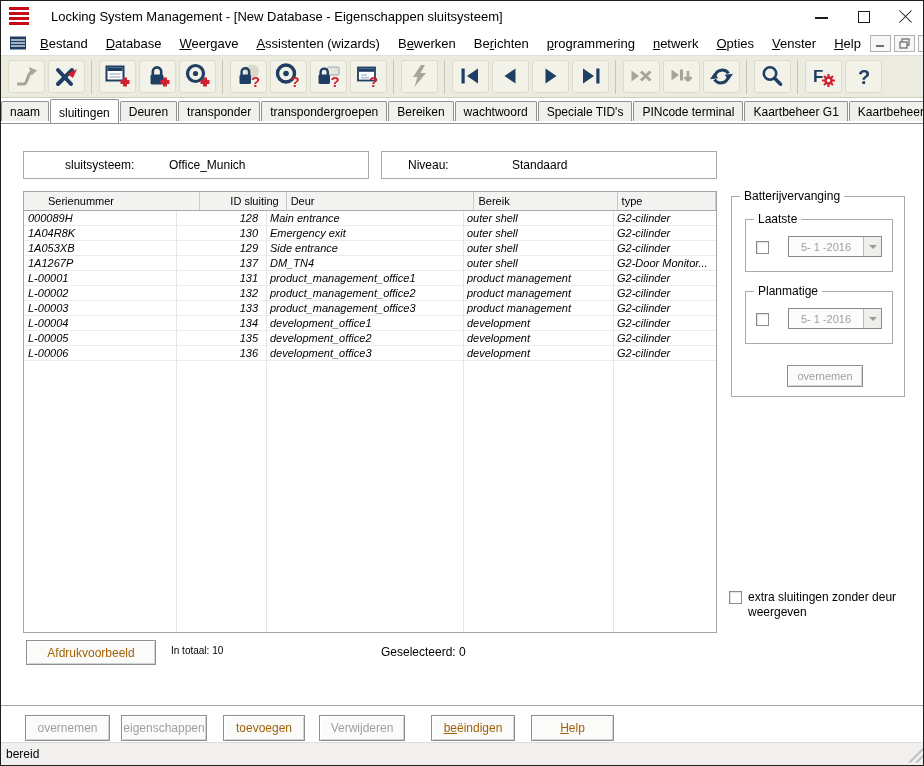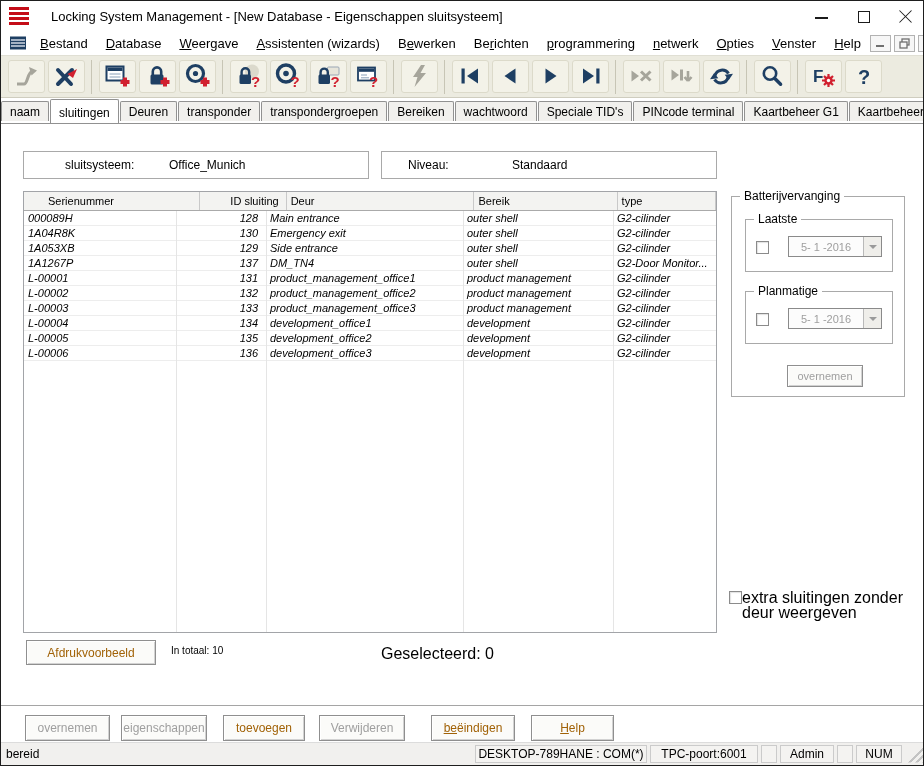--- a/index.html
+++ b/index.html
@@ -66,26 +66,26 @@
 
   .combo{position:absolute;left:42px;top:16px;width:94px;height:21px;box-sizing:border-box;border:1px solid #8a8a8a;background:#fcfcfc;display:flex;align-items:center;font-size:11px;color:#9e9e9e;}
   .combo .val{flex:1;text-align:center;}
   .combo .arrow{width:17px;align-self:stretch;background:#efeeea;border-left:1px solid #b9b9b9;display:flex;align-items:center;justify-content:center;}
   .combo .arrow i{width:0;height:0;border-left:4px solid transparent;border-right:4px solid transparent;border-top:4px solid #9a9a9a;}
 
   .btn{background:#fbfbf9;border:1px solid #8f8f8f;box-shadow:inset 1px 1px 0 #fff,inset -1px -1px 0 #d2d2d2;font-size:12px;display:flex;align-items:center;justify-content:center;box-sizing:border-box;color:#a16207;cursor:default;white-space:nowrap;}
   .btn.disabled{color:#9f9f9f;}
   #btn-battery-apply{position:absolute;left:55px;top:168px;width:76px;height:22px;font-size:11px;}
 
-  #extra{position:absolute;left:728px;top:466px;width:176px;display:flex;gap:0;font-size:16px;line-height:15px;}
+  #extra{position:absolute;left:728px;top:466px;width:176px;display:flex;gap:6px;font-size:12px;line-height:15px;}
   #extra .checkbox{margin-top:1px;}
 
   #print-btn{position:absolute;left:25px;top:516px;width:130px;height:25px;}
   #total{position:absolute;left:170px;top:521px;font-size:10px;}
-  #selected{position:absolute;left:380px;top:521px;font-size:16px;}
+  #selected{position:absolute;left:380px;top:521px;font-size:12px;}
 
   #hsep{position:absolute;left:0;right:0;top:581px;border-top:1px solid #a5a5a5;border-bottom:1px solid #fff;}
   .bottom-btn{position:absolute;top:591px;height:26px;}
 
   
   .statusbar{height:22px;flex:0 0 auto;background:#f1f0ee;border-top:1px solid #dcdcdc;display:flex;align-items:center;font-size:12px;}
   .sb-msg{padding-left:5px;flex:1;}
   .sb-panel{height:18px;border:1px solid #cbcbcb;margin-right:3px;display:flex;align-items:center;justify-content:center;box-sizing:border-box;white-space:nowrap;overflow:hidden;background:#f4f3f1;}
   .sb-grip{width:17px;height:17px;margin-left:1px;background:repeating-linear-gradient(135deg,transparent 0 3px,#c3c3c3 3px 5px);clip-path:polygon(100% 0,100% 100%,0 100%);}
 </style>
@@ -475,24 +475,16 @@
         <div class="btn bottom-btn" style="left: 222px; width: 82px;">toevoegen</div>
         <div class="btn bottom-btn disabled" style="left: 318px; width: 86px;">Verwijderen</div>
         <div class="btn bottom-btn" style="left: 430px; width: 84px;"><u>be</u>ëindigen</div>
         <div class="btn bottom-btn" style="left: 530px; width: 83px;"><u>H</u>elp</div>
       </div>
 
   </div>
 
   <div class="statusbar">
     <span class="sb-msg">bereid</span>
-    <span id="sb-panels" style="display:flex;align-items:center;">
-        <span class="sb-panel" style="width: 172px;">DESKTOP-789HANE : COM(*)</span>
-        <span class="sb-panel" style="width: 108px;">TPC-poort:6001</span>
-        <span class="sb-panel" style="width: 16px;"></span>
-        <span class="sb-panel" style="width: 54px;">Admin</span>
-        <span class="sb-panel" style="width: 16px;"></span>
-        <span class="sb-panel" style="width: 46px;">NUM</span>
-      </span>
     <span class="sb-grip"></span>
   </div>
 
 </div>
 
 </body></html>

